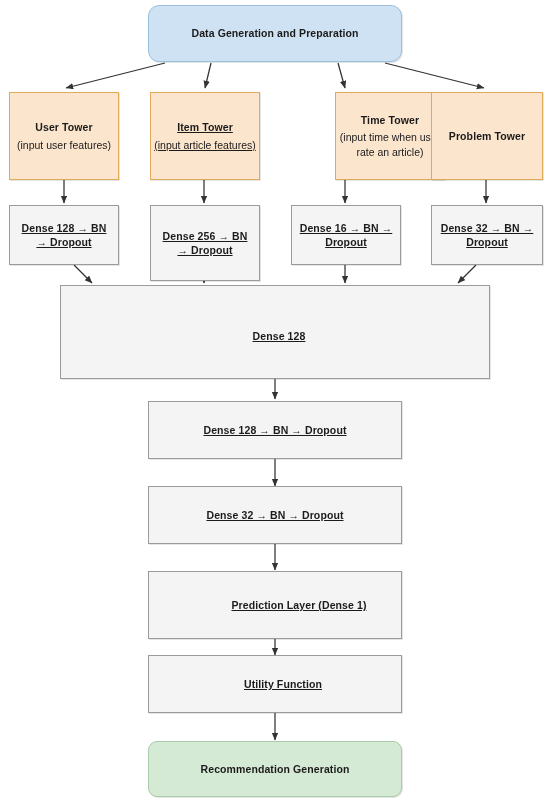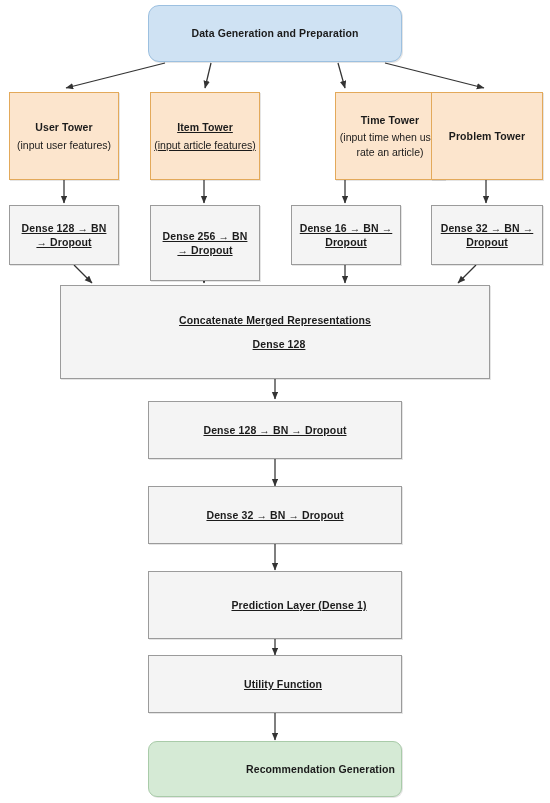--- a/index.html
+++ b/index.html
@@ -69,21 +69,20 @@
     background: #f4f4f4;
     border: 1px solid #9b9b9b;
     box-shadow: 1px 1px 0 rgba(0,0,0,0.10);
     text-decoration: underline;
   }
   .n-result {
     background: #d5ead5;
     border: 1px solid #a9cba9;
     border-radius: 9px;
     box-shadow: 1px 1px 0 rgba(0,0,0,0.10);
-    align-items: flex-end;
   }
   .n-gray .title,
   .n-source .title,
   .n-result .title {
     padding: 0 6px;
   }
   .line2 { margin-top: 9px; margin-left: 8px; }
 </style>
 </head>
 <body>
@@ -154,21 +153,20 @@
 
   <div class="node n-gray" style="left:291px; top:205px; width:110px; height:60px;justify-content:center;">
     <div class="title">Dense 16 → BN → Dropout</div>
   </div>
 
   <div class="node n-gray" style="left:431px; top:205px; width:112px; height:60px;">
     <div class="title">Dense 32 → BN → Dropout</div>
   </div>
 
   <div class="node n-gray" style="left:60px; top:285px; width:430px; height:94px;">
-    <div class="title">Concatenate Merged Representations</div>
     <div class="title line2">Dense 128</div>
   </div>
 
   <div class="node n-gray" style="left:148px; top:401px; width:254px; height:58px;">
     <div class="title">Dense 128 → BN → Dropout</div>
   </div>
 
   <div class="node n-gray" style="left:148px; top:486px; width:254px; height:58px;">
     <div class="title">Dense 32 → BN → Dropout</div>
   </div>

